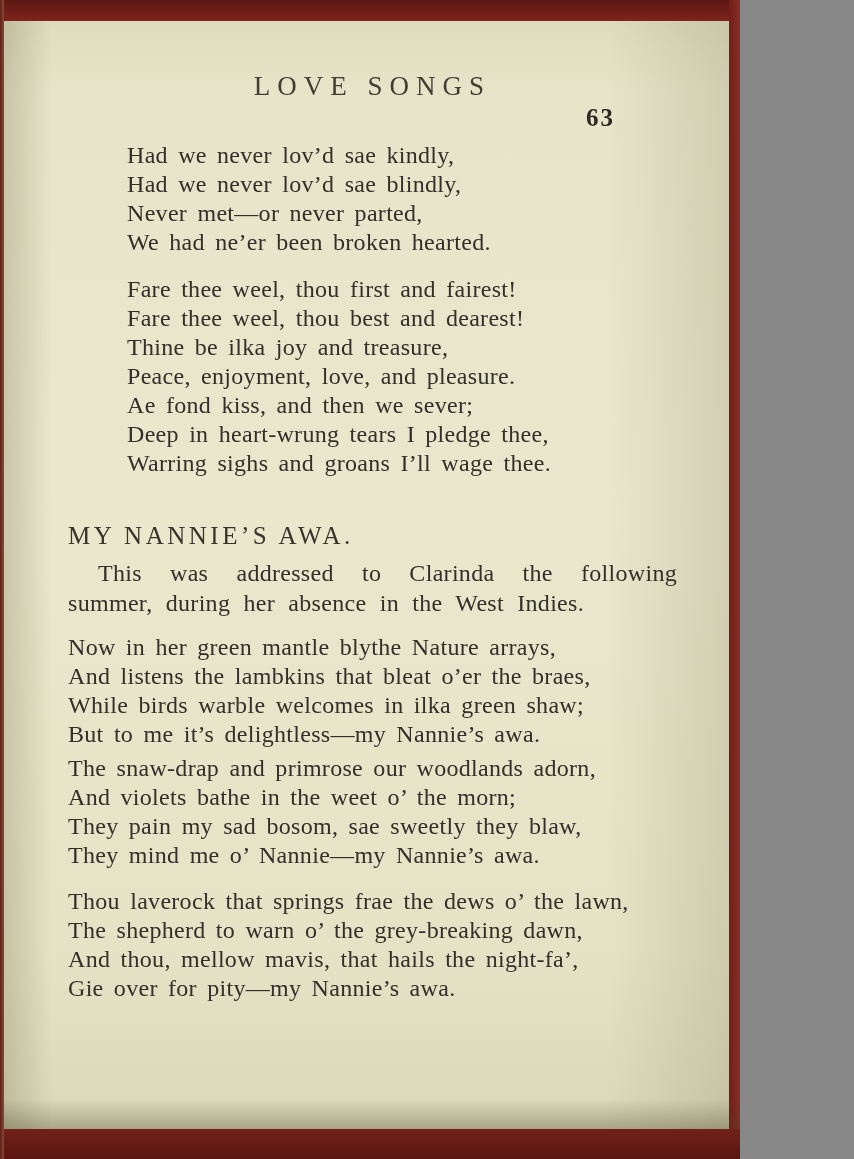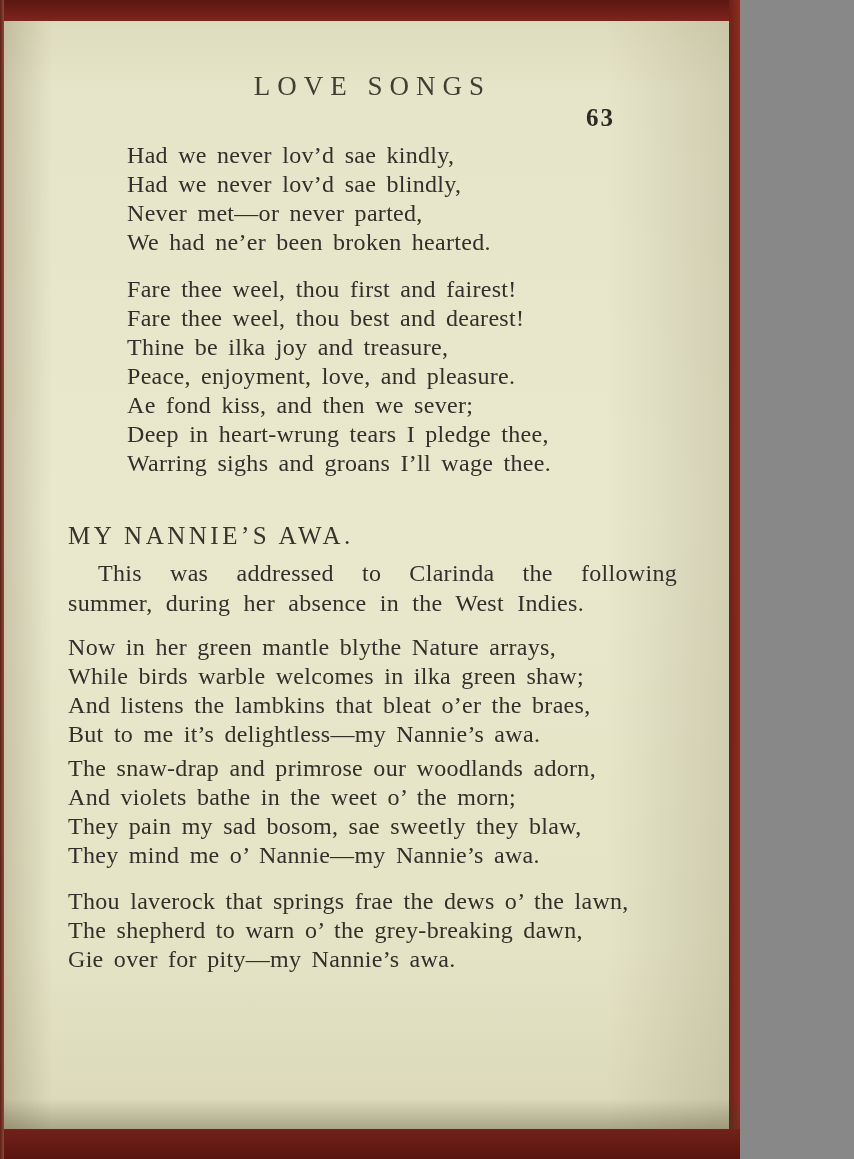--- a/index.html
+++ b/index.html
@@ -122,32 +122,33 @@
       <div>Deep in heart-wrung tears I pledge thee,</div>
       <div>Warring sighs and groans I’ll wage thee.</div>
     </div>
 
     <div class="section-heading">MY NANNIE’S AWA.</div>
 
     <p class="intro">This was addressed to Clarinda the following summer, during her absence in the West Indies.</p>
 
     <div class="stanza stanza-n1">
       <div>Now in her green mantle blythe Nature arrays,</div>
+      <div>And listens the lambkins that bleat o’er the braes,</div>
       <div>While birds warble welcomes in ilka green shaw;</div>
-      <div>And listens the lambkins that bleat o’er the braes,</div>
       <div>But to me it’s delightless—my Nannie’s awa.</div>
     </div>
 
     <div class="stanza stanza-n2">
       <div>The snaw-drap and primrose our woodlands adorn,</div>
       <div>And violets bathe in the weet o’ the morn;</div>
       <div>They pain my sad bosom, sae sweetly they blaw,</div>
       <div>They mind me o’ Nannie—my Nannie’s awa.</div>
     </div>
 
     <div class="stanza stanza-n3">
       <div>Thou laverock that springs frae the dews o’ the lawn,</div>
       <div>The shepherd to warn o’ the grey-breaking dawn,</div>
+      <div>And thou, mellow mavis, that hails the night-fa’,</div>
       <div>Gie over for pity—my Nannie’s awa.</div>
     </div>
 
   </div>
 </div>
 
 </body></html>

